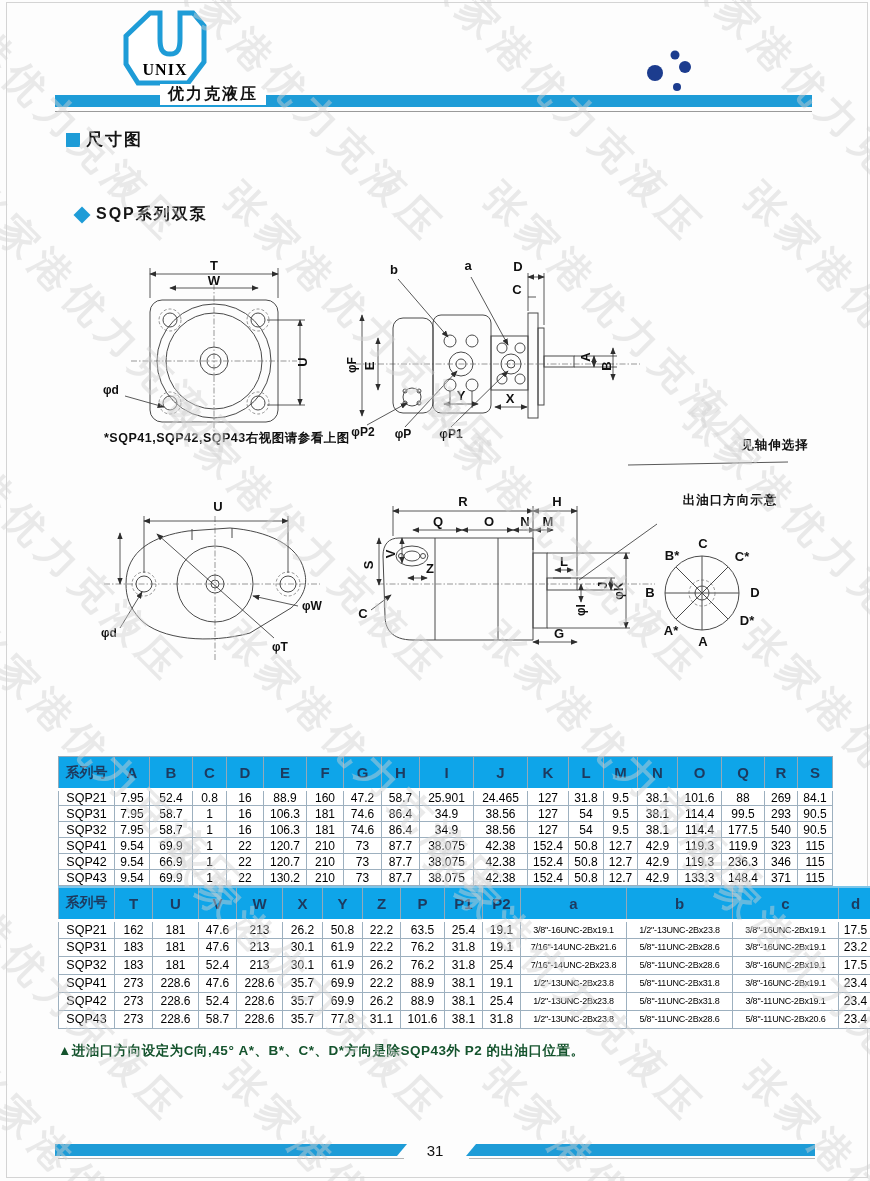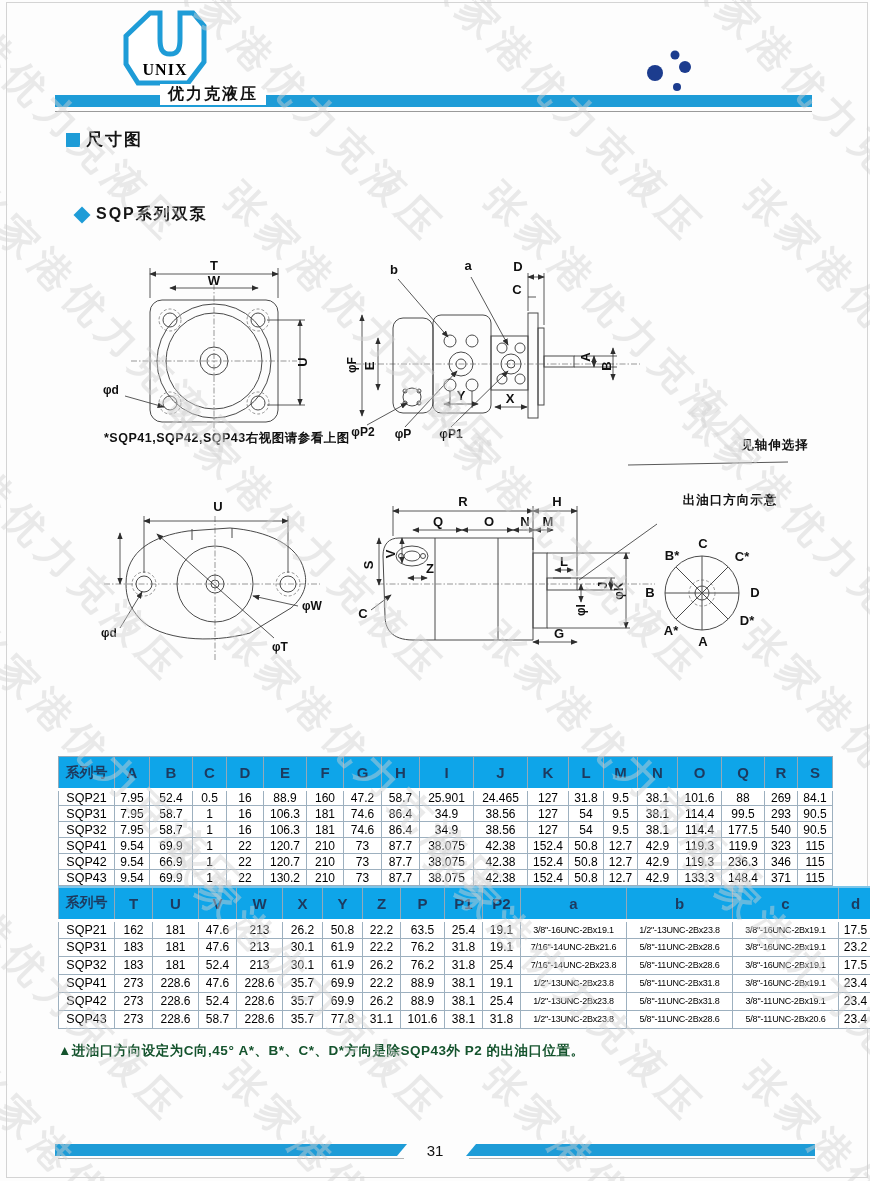--- a/index.html
+++ b/index.html
@@ -358,21 +358,21 @@
           <th>Q</th>
           <th>R</th>
           <th>S</th>
         </tr>
       </thead>
       <tbody>
         <tr>
           <td>SQP21</td>
           <td>7.95</td>
           <td>52.4</td>
-          <td>0.5</td>
+          <td>0.8</td>
           <td>16</td>
           <td>88.9</td>
           <td>160</td>
           <td>47.2</td>
           <td>58.7</td>
           <td>25.901</td>
           <td>24.465</td>
           <td>127</td>
           <td>31.8</td>
           <td>9.5</td>

